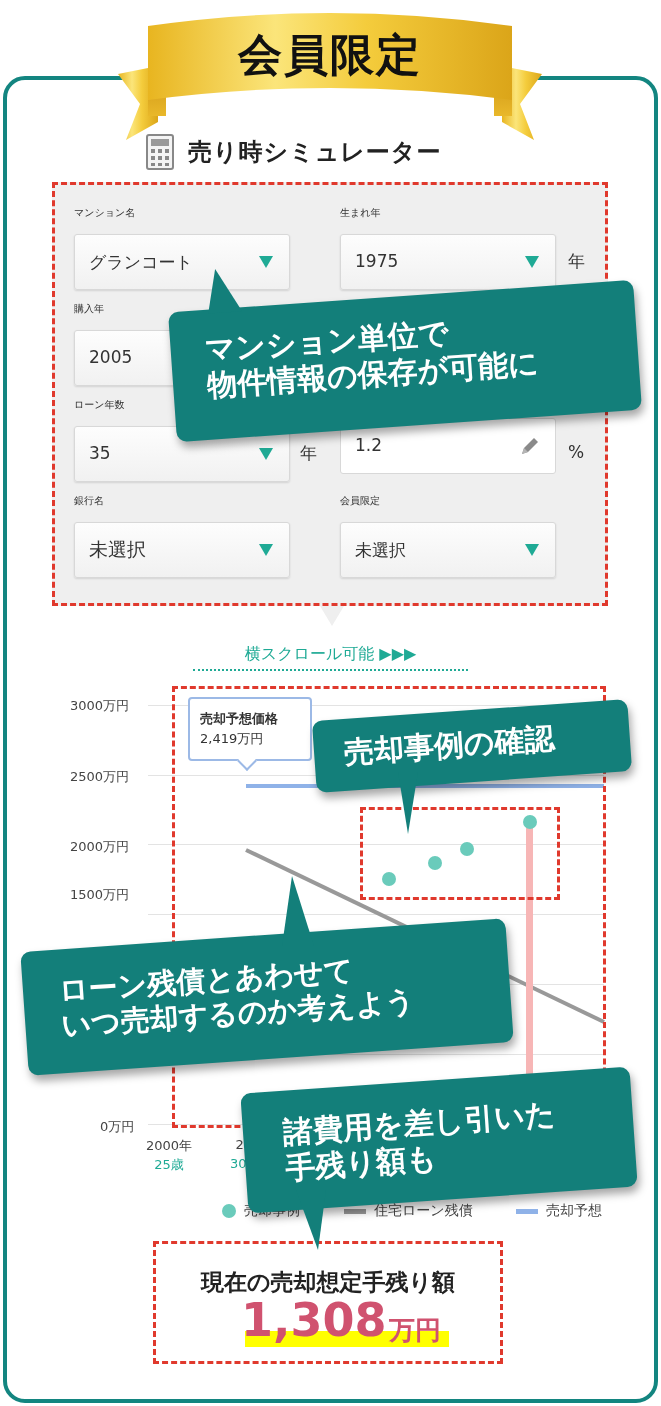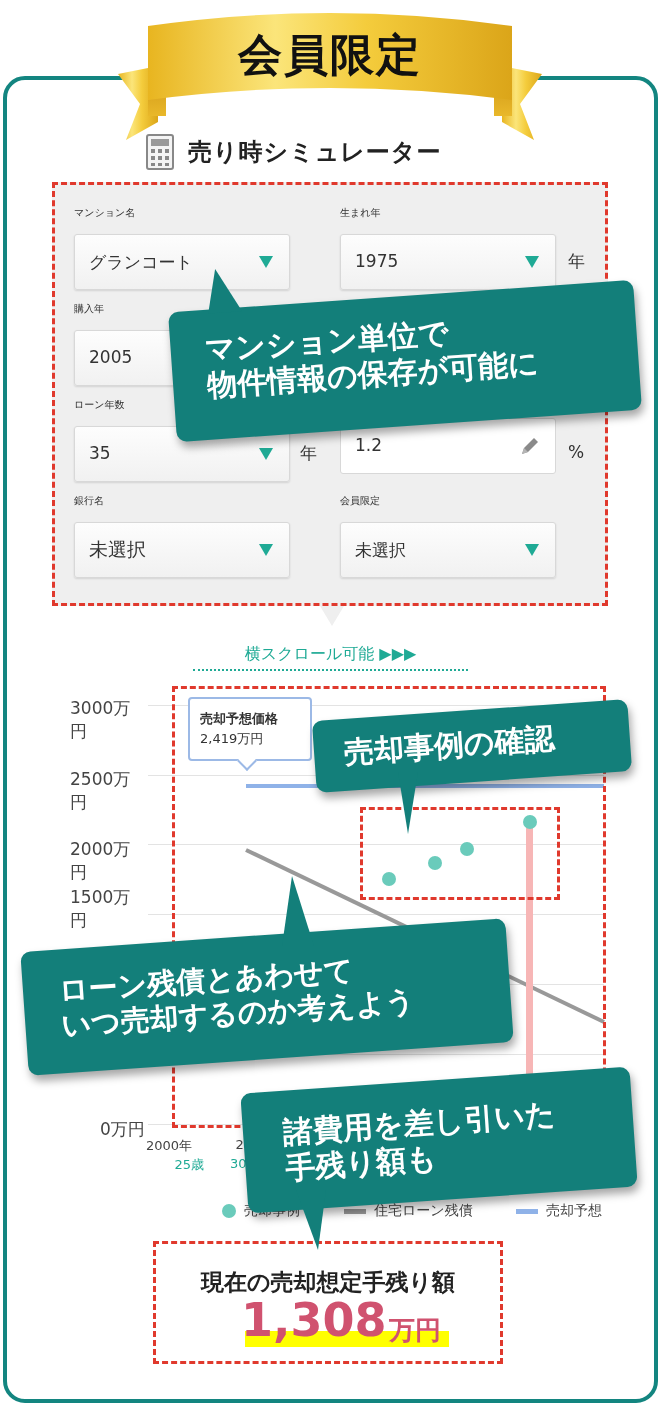--- a/index.html
+++ b/index.html
@@ -55,24 +55,24 @@
     position: absolute; left: 320px; top: 606px; width: 0; height: 0;
     border-left: 12px solid transparent; border-right: 12px solid transparent;
     border-top: 20px solid #efefef;
   }
 
   .scroll-hint {
     position: absolute; left: 193px; top: 644px; width: 275px; text-align: center;
     font-size: 16px; color: #1faa95; padding-bottom: 4px;
     border-bottom: 2px dotted #1faa95;
   }
-  .ytick { position: absolute; left: 70px; width: 70px; font-size: 17px; color: #444; }
+  .ytick { position: absolute; left: 70px; width: 70px; font-size: 13px; color: #444; }
   .gridline { position: absolute; left: 148px; width: 456px; height: 1px; background: #e3e3e3; }
   .xtick { position: absolute; font-size: 13px; color: #444; text-align: center; width: 70px; }
-  .xage { position: absolute; font-size: 13px; color: #1faa95; text-align: right; width: 70px; }
+  .xage { position: absolute; font-size: 13px; color: #1faa95; text-align: center; width: 70px; }
   .tooltip {
     position: absolute; left: 188px; top: 697px; width: 124px; height: 64px;
     background: #fff; border: 2px solid #9cb9e6; border-radius: 4px; padding: 10px 10px;
     font-size: 13px; color: #333; line-height: 20px; z-index: 3;
   }
   .tooltip .t1 { font-weight: bold; }
   .tooltip:after {
     content: ""; position: absolute; left: 50px; bottom: -9px; width: 12px; height: 12px;
     background: #fff; border-right: 2px solid #9cb9e6; border-bottom: 2px solid #9cb9e6;
     transform: rotate(45deg);

